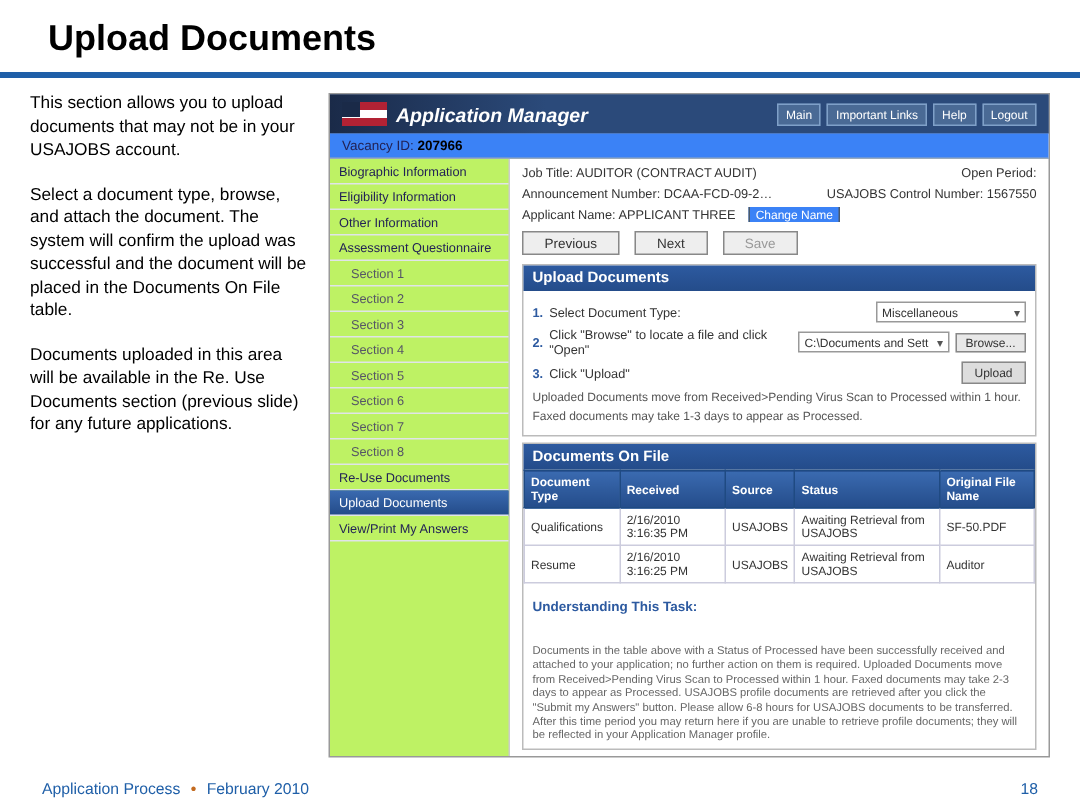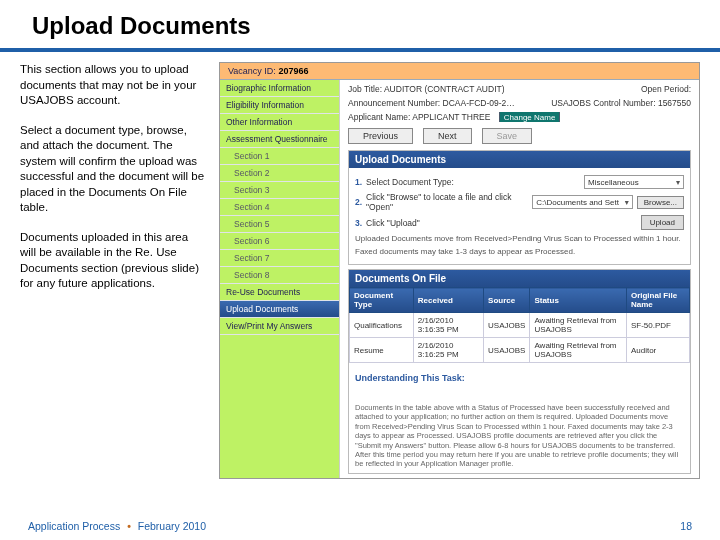--- a/index.html
+++ b/index.html
@@ -63,21 +63,21 @@
   .top-links { display: flex; gap: 4px; }
   .top-link {
     background: #4a6a95;
     border: 1px solid #7fa0c8;
     color: #fff;
     padding: 2px 5px;
     font-size: 8px;
     cursor: pointer;
   }
   .vacancy-bar {
-    background: #fdba74;
+    background: #3b82f6;
     border-bottom: 1px solid #9ab;
     padding: 3px 8px;
     font-size: 9px;
     color: #225;
   }
   .vacancy-bar b { color: #000; }
   .app-body { display: flex; }
   .sidebar {
     width: 120px;
     background: #bef264;
@@ -93,21 +93,21 @@
   .sb-sub { padding-left: 14px; color: #556; }
   .sb-item.active {
     color: #fff;
     background: #2d5aa0;
     background-image: linear-gradient(#3a6ab0, #244c8a);
   }
   .main-pane { flex: 1; padding: 4px 8px; font-size: 8.5px; color: #333; }
   .meta-row { display:flex; justify-content: space-between; margin-bottom: 4px; gap:4px; }
   .meta-row .cell { flex:1; white-space: nowrap; overflow:hidden; text-overflow:ellipsis; }
   .change-name {
-    background:#0f766e; color:#fff; border:1px solid #4a5a6c; padding:1px 4px; font-size:8px; cursor:pointer; margin-left:6px;
+    background:#3b82f6; color:#fff; border:1px solid #4a5a6c; padding:1px 4px; font-size:8px; cursor:pointer; margin-left:6px;
   }
   .nav-btns { display:flex; gap:10px; justify-content:flex-start; margin:6px 0; }
   .nav-btn {
     border:1px solid #888; background:#eee; padding:2px 14px; font-size:9px; cursor:pointer;
   }
   .nav-btn.disabled { color:#999; }
   .panel {
     border:1px solid #bbb; margin-top:4px;
   }
   .panel-head {
@@ -153,20 +153,32 @@
 <div class="title-underline"></div>
 
 <div class="content">
   <div class="left-col">
     <p>This section allows you to upload documents that may not be in your USAJOBS account.</p>
     <p>Select a document type, browse, and attach the document. The system will confirm the upload was successful and the document will be placed in the Documents On File table.</p>
     <p>Documents uploaded in this area will be available in the Re. Use Documents section (previous slide) for any future applications.</p>
   </div>
 
   <div class="right-col">
+    <div class="app-banner">
+      <div class="app-banner-left">
+        <div class="flag"></div>
+        <span>Application Manager</span>
+      </div>
+      <div class="top-links">
+        <div class="top-link">Main</div>
+        <div class="top-link">Important Links</div>
+        <div class="top-link">Help</div>
+        <div class="top-link">Logout</div>
+      </div>
+    </div>
 
     <div class="vacancy-bar">
       <span>Vacancy ID:</span>
       <b>207966</b>
     </div>
 
     <div class="app-body">
       <div class="sidebar">
         <div class="sb-item">Biographic Information</div>
         <div class="sb-item">Eligibility Information</div>

